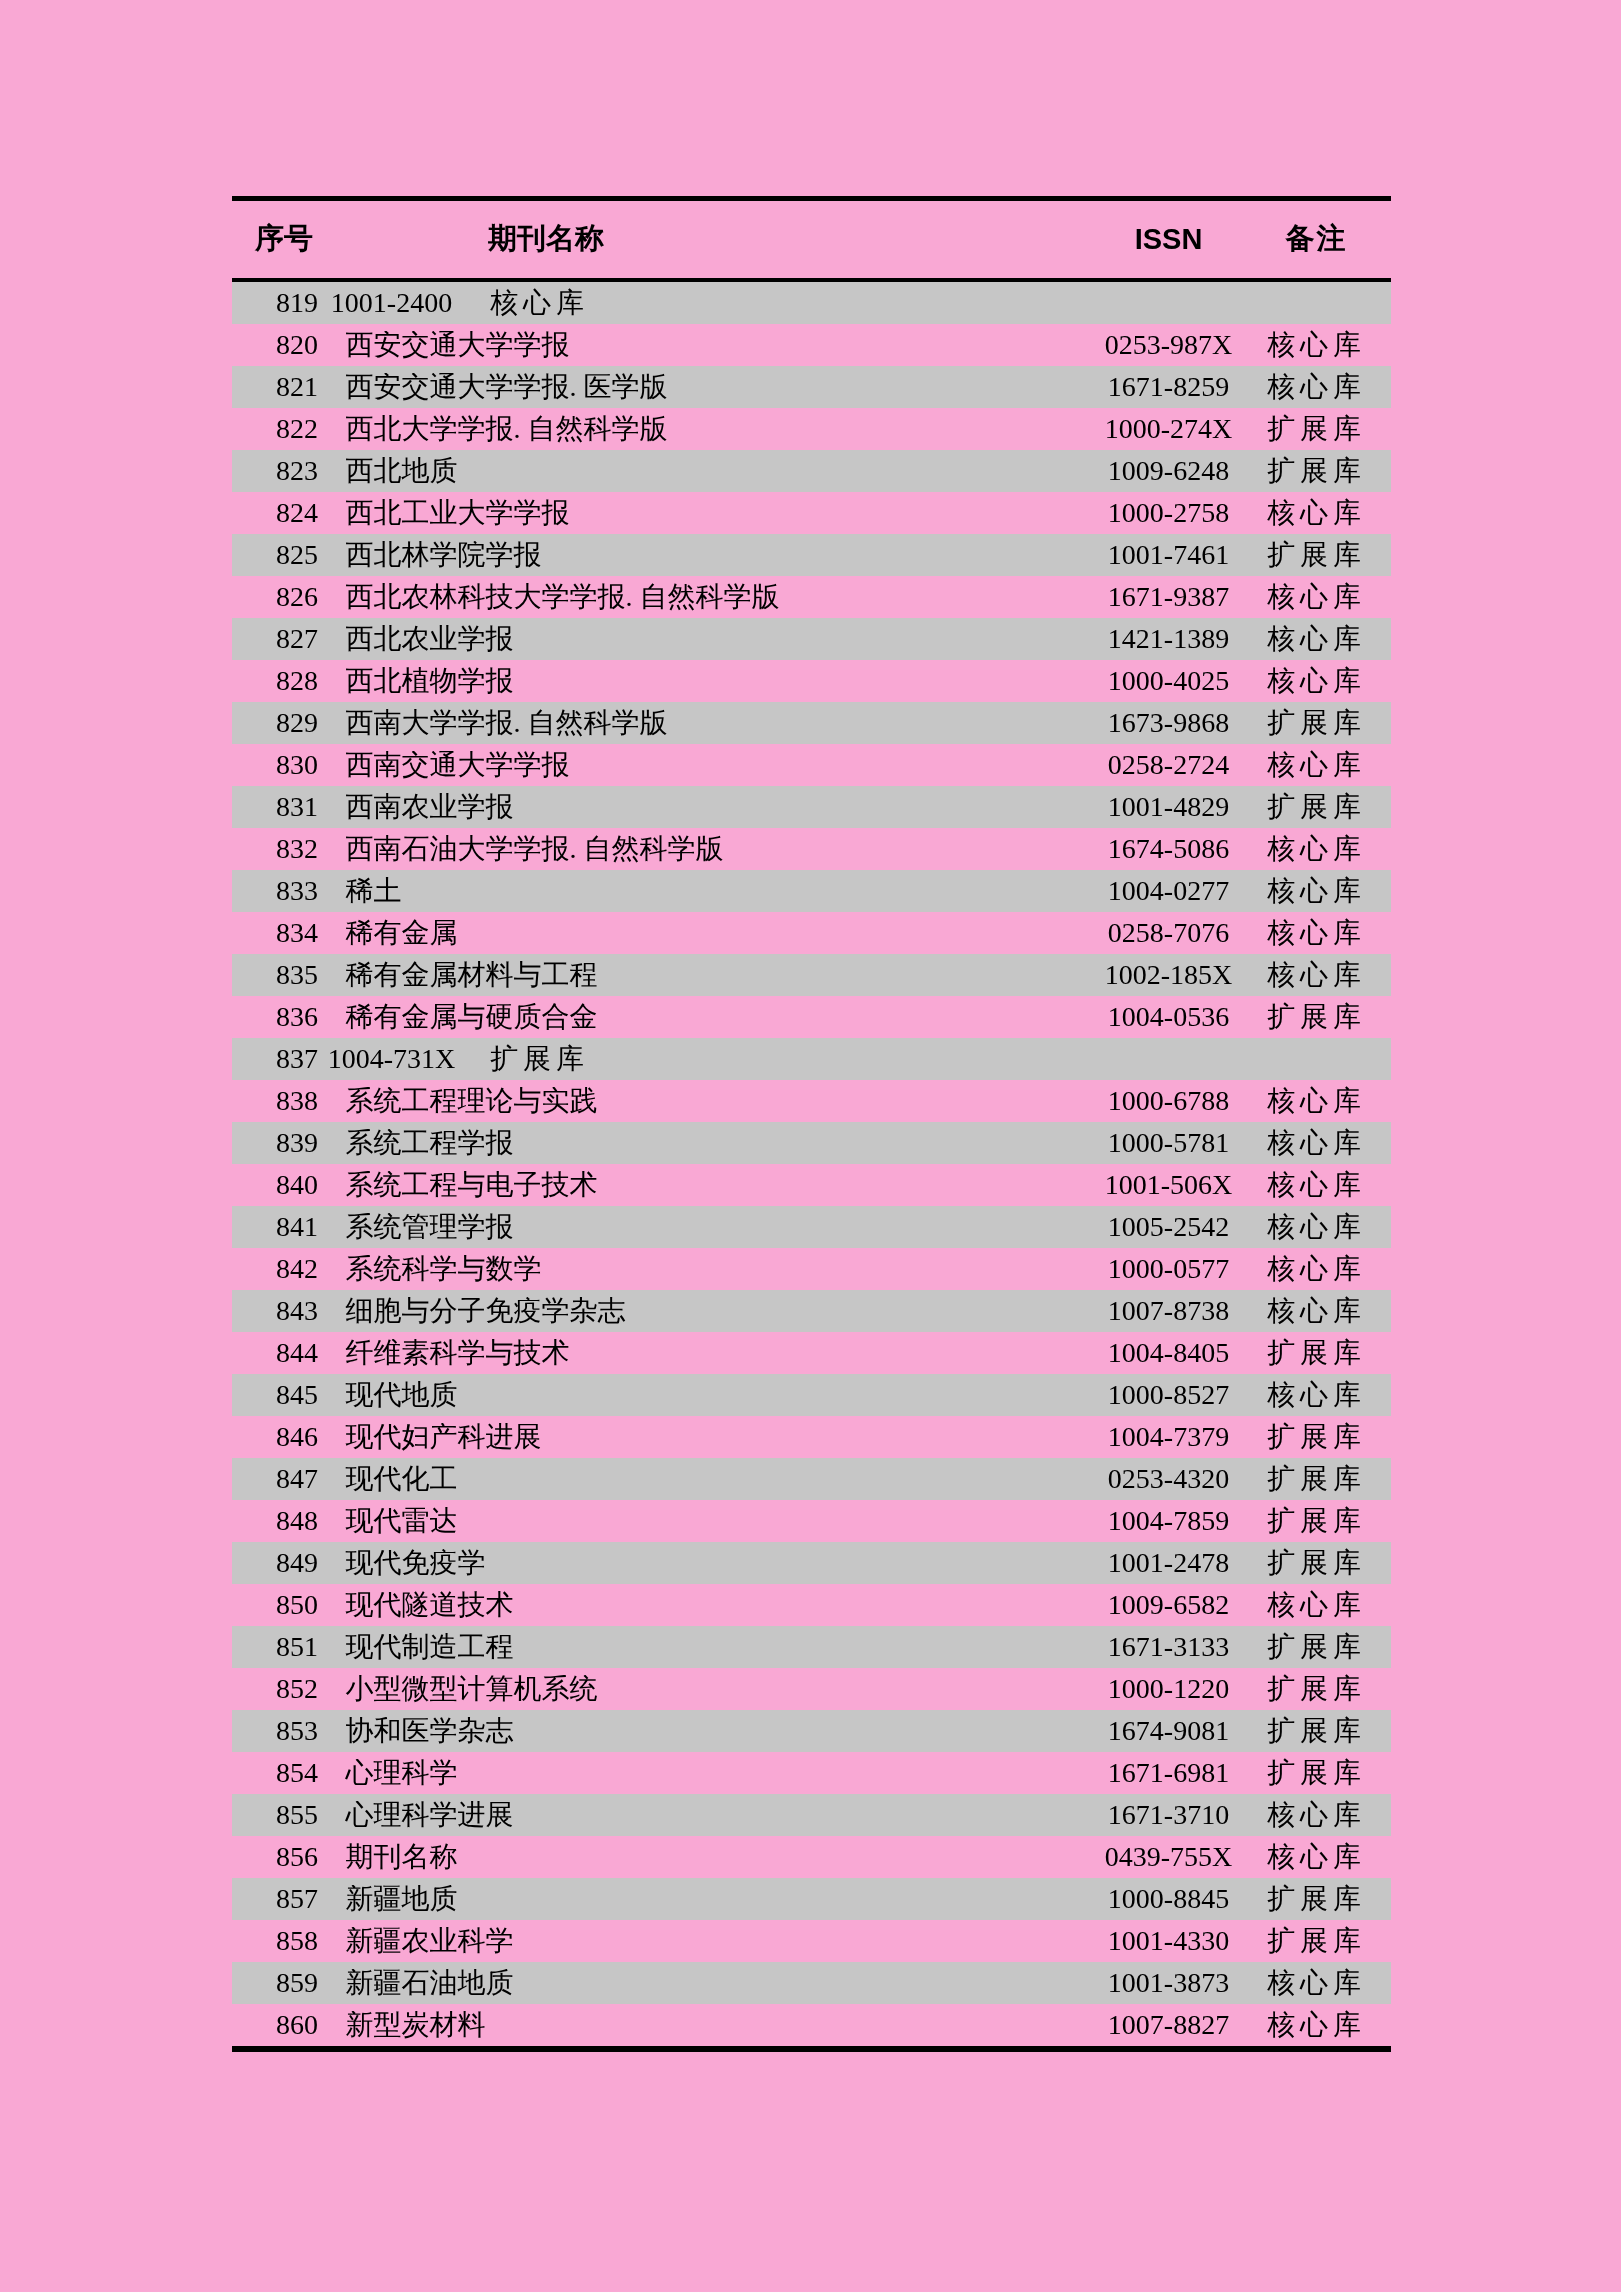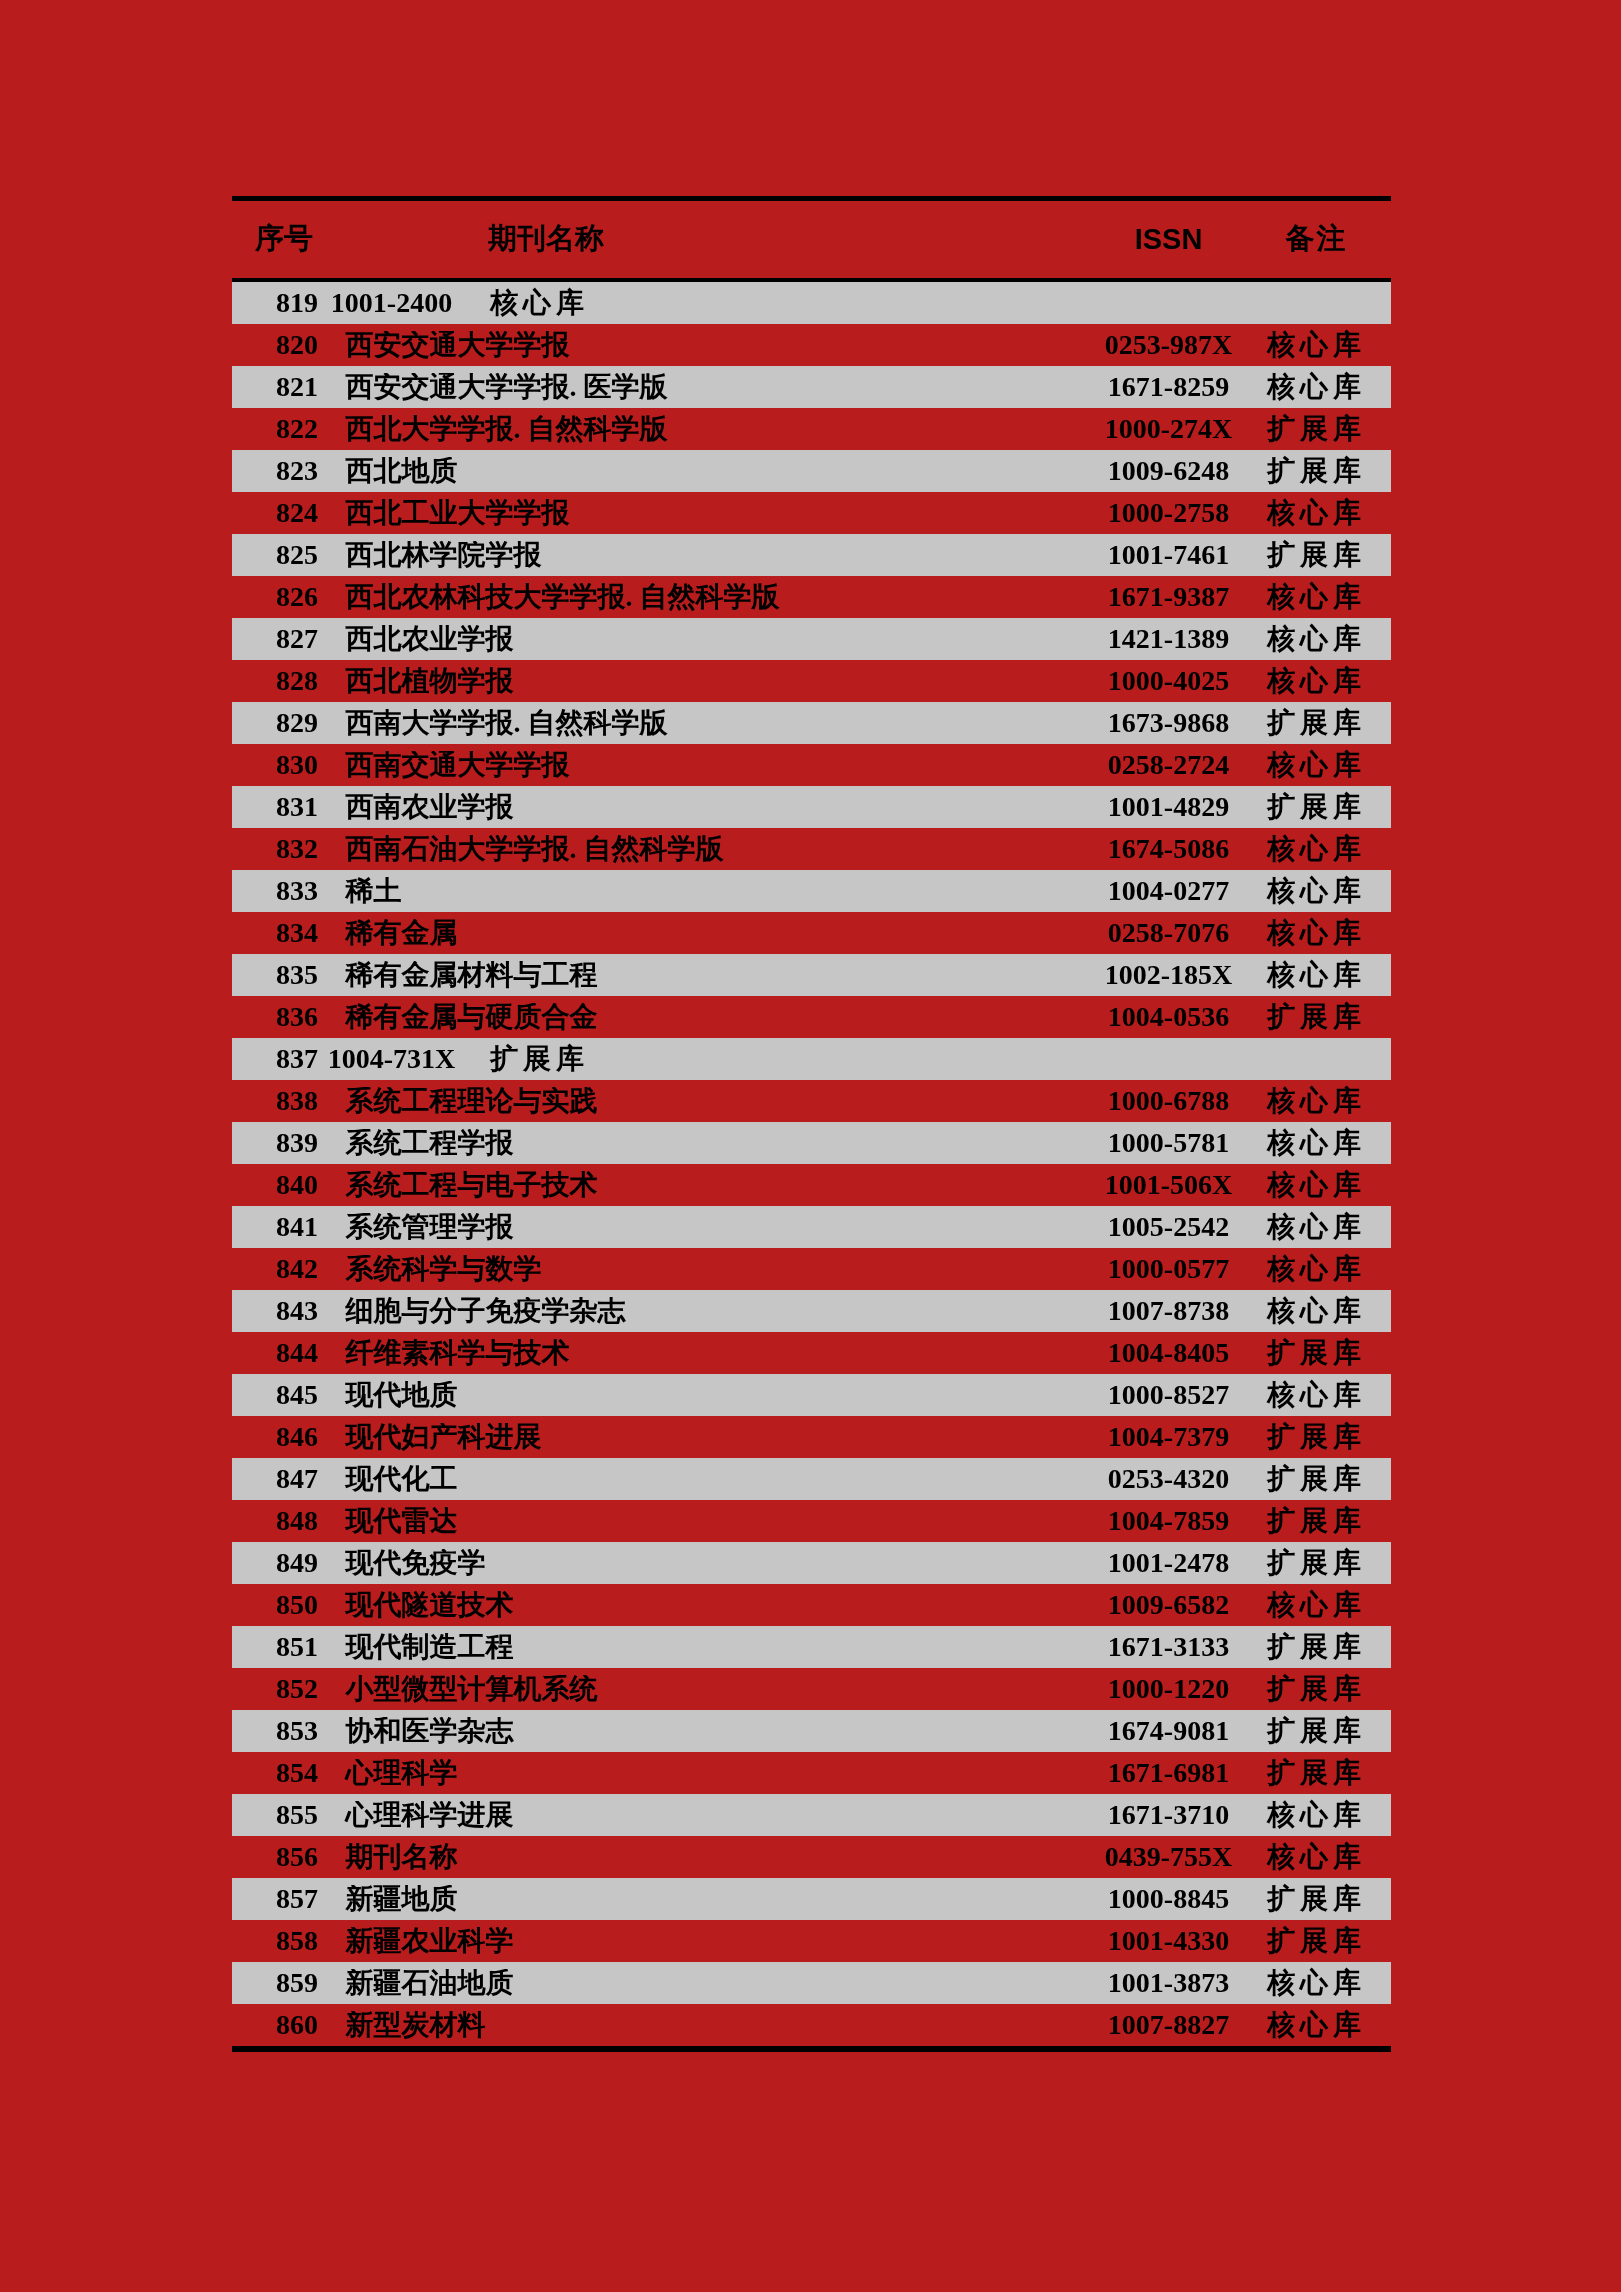--- a/index.html
+++ b/index.html
@@ -8,21 +8,21 @@
     background: #ffffff;
   }
   body {
     width: 1621px; height: 2293px;
     font-family: "Liberation Serif", "DejaVu Serif", serif;
     color: #000000;
   }
   .page {
     position: relative;
     width: 1621px; height: 2293px;
-    background: #b91c1c;
+    background: #f9a8d4;
     overflow: hidden;
   }
   .journal-table {
     position: absolute;
     left: 232px; top: 196px;
     width: 1159px;
   }
   .rule { background: var(--rule, #000000); width: 100%; }
   .rule-top    { height: 4.9px; }
   .rule-mid    { height: 3.9px; }
@@ -34,21 +34,20 @@
     font-family: "Liberation Sans", "DejaVu Sans", sans-serif;
     font-weight: 700;
     font-size: 29px;
   }
   .row {
     height: 42px;
     display: flex;
     align-items: center;
     font-size: 28px;
     line-height: 1;
-    font-weight: bold;
   }
   .row.shade { background: var(--shade, #c6c6c6); }
   .c-no   { flex: none; width: 86px; text-align: right; white-space: nowrap; }
   .c-name { flex: 1; padding-left: 27.4px; white-space: nowrap; overflow: hidden; }
   .c-issn { flex: none; width: 147px; text-align: center; white-space: nowrap; }
   .c-note { flex: none; width: 149px; text-align: center; white-space: nowrap; letter-spacing: 4.9px; }
   .header-row .c-no   { padding-right: 4.9px; }
   .header-row .c-name { padding-left: 170px; }
   .header-row .c-note { letter-spacing: 2px; }
 </style>

